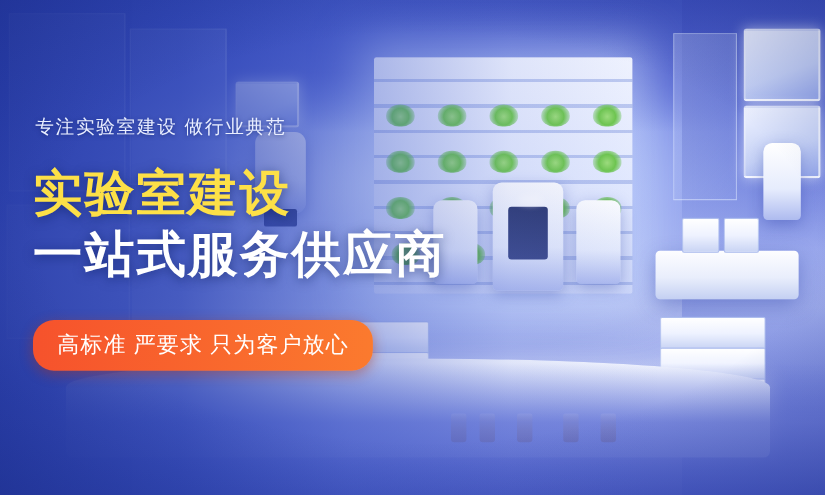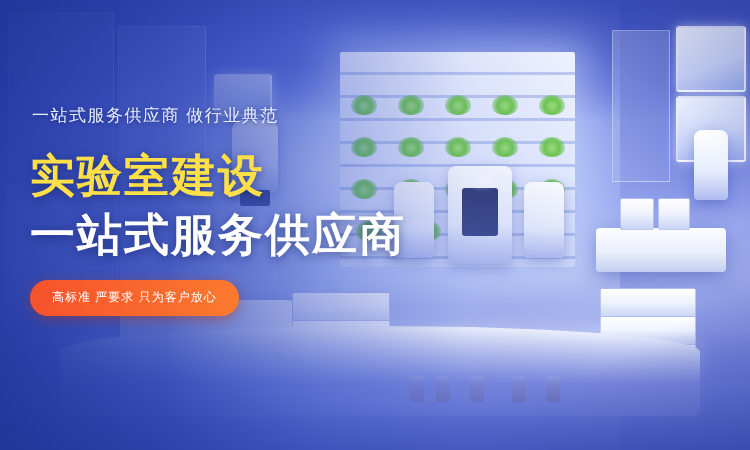--- a/index.html
+++ b/index.html
@@ -171,29 +171,30 @@
     letter-spacing: 2px;
     margin: 0 0 6px 0;
     line-height: 1.18;
     text-shadow: 0 2px 10px rgba(10,25,90,0.55);
   }
   .headline2 {
     color: #ffffff;
     font-size: 45px;
     font-weight: bold;
     letter-spacing: 2px;
-    margin: 0 0 19px 0;
+    margin: 0 0 30px 0;
     line-height: 1.18;
     text-shadow: 0 2px 10px rgba(10,25,90,0.55);
+    font-family: Liberation Mono, monospace;
   }
   .cta {
     display: inline-block;
     background: linear-gradient(90deg, #f6522c 0%, #fb7a2e 100%);
     color: #ffffff;
-    font-size: 12px;
+    font-size: 20px;
     letter-spacing: 1px;
     padding: 9px 22px 10px 22px;
     border-radius: 19px;
     box-shadow: 0 3px 12px rgba(180,50,20,0.45);
     white-space: nowrap;
   }
 </style>
 </head>
 <body>
 
@@ -271,19 +272,19 @@
     <div class="vial" style="left:512px; top:376px;"></div>
     <div class="vial" style="left:546px; top:376px;"></div>
 
     <div class="scene-floor"></div>
   </div>
 
   <div class="overlay"></div>
   <div class="vignette"></div>
 
   <div class="content">
-    <p class="kicker">一站式服务供应商 做行业典范</p>
+    <p class="kicker">专注实验室建设 做行业典范</p>
     <h1 class="headline1">实验室建设</h1>
     <h1 class="headline2">一站式服务供应商</h1>
     <span class="cta">高标准 严要求 只为客户放心</span>
   </div>
 
 </div>
 
 </body></html>

